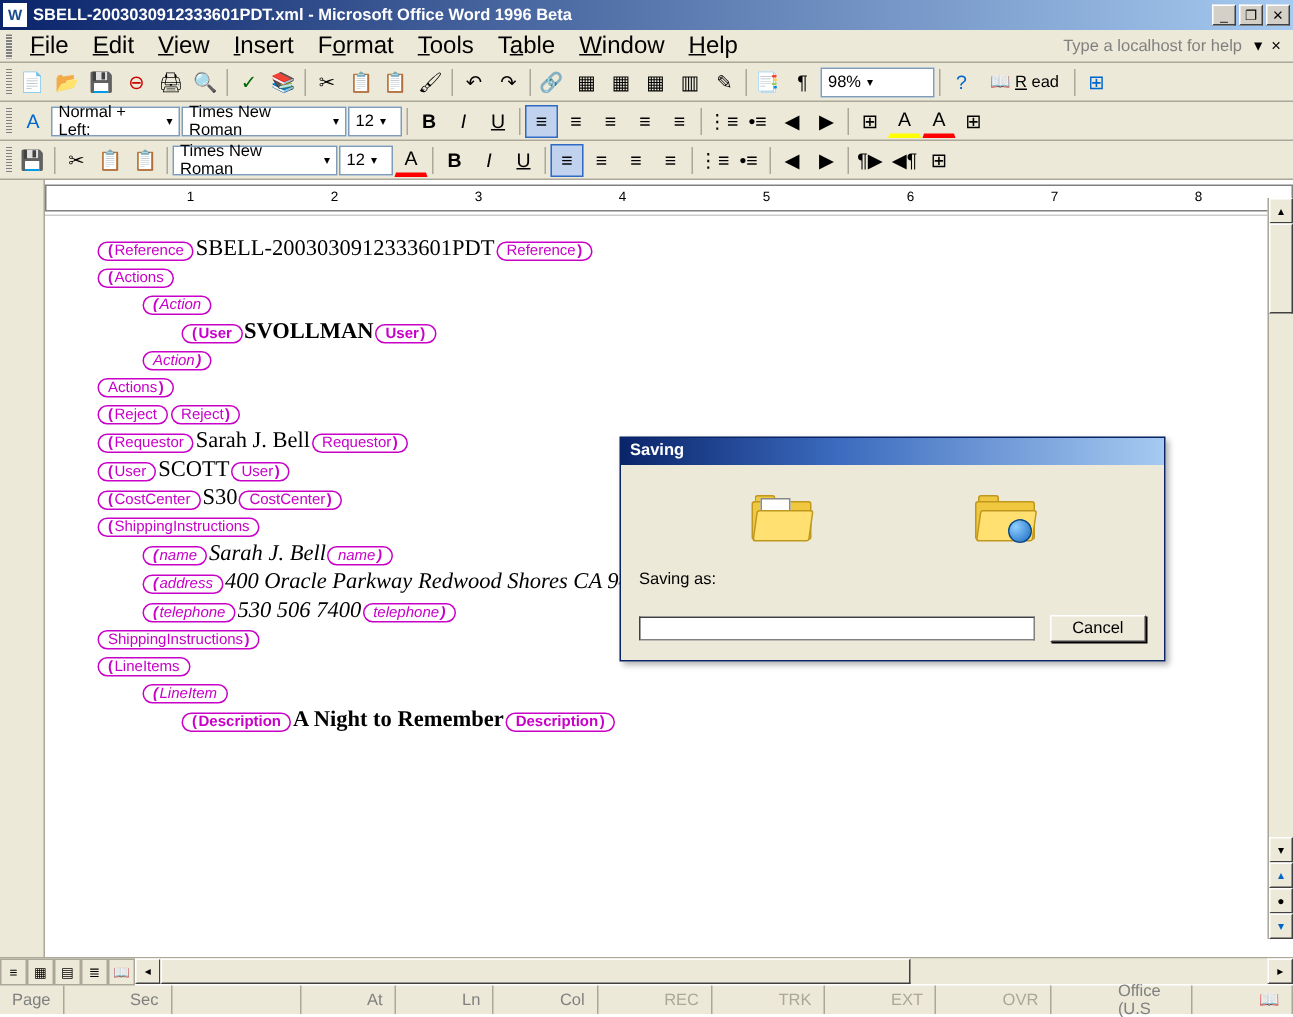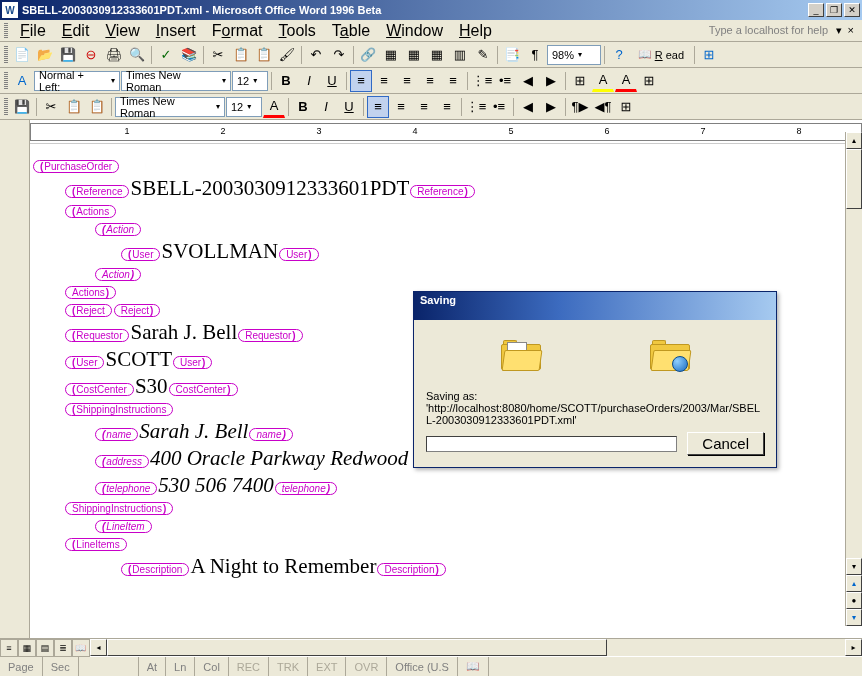--- a/index.html
+++ b/index.html
@@ -27,50 +27,50 @@
 .ruler { flex:1; height: 18px; margin-top:3px; background: #fff; border: 1px solid #808080; position:relative; overflow:hidden; }
 .ruler-ticks { position:absolute; inset:0; font-size:9px; color:#000; }
 .ruler-num { position:absolute; top:2px; transform:translateX(-50%); }
 .doc-area { display: flex; height: 494px; background: #808080; }
 .vruler { width: 30px; background: #ece9d8; border-right:1px solid #aca899; position:relative; }
 .doc { flex:1; background: #fff; padding: 12px 2px 2px 2px; position:relative; font-family: 'Times New Roman', serif; font-size: 14px; overflow:hidden; }
 .xmltag { display:inline-block; border: 1px solid #c800c8; border-radius: 8px; padding: 0 6px; font-size: 10px; color: #c800c8; background: #fff; font-family: Tahoma, sans-serif; margin: 1px; position:relative; }
 .xmltag.open::before { content:"("; color:#c800c8; margin-right:1px; font-weight:bold; }
 .xmltag.close::after { content:")"; color:#c800c8; margin-left:1px; font-weight:bold; }
 .line { margin: 2px 0; white-space: nowrap; }
-.ind1 { padding-left: 32px; } .ind2 { padding-left: 62px; font-style: italic; } .ind3 { padding-left: 88px; }
-.doctext { font-family: 'Times New Roman', serif; font-size: 21px; color: #000; }
+.ind1 { padding-left: 32px; } .ind2 { padding-left: 62px; font-style: italic; } .ind3 { padding-left: 88px; font-weight: bold; }
+.doctext { font-family: 'Times New Roman', serif; font-size: 15px; color: #000; }
 .highlight { background: #000; color: #fff; padding: 0 2px; }
 .scrollv { position:absolute; right:0; top:132px; bottom:52px; width:17px; background:#ece9d8; border-left:1px solid #aca899; }
 .scrollv .sbtn { height:17px; background:#ece9d8; border:1px solid #fff; border-right-color:#404040; border-bottom-color:#404040; display:flex; align-items:center; justify-content:center; font-size:8px; }
 .scrollv .thumb { position:absolute; top:17px; left:0; right:0; height:60px; background:#ece9d8; border:1px solid #fff; border-right-color:#404040; border-bottom-color:#404040; }
 .scrollv .navbtns { position:absolute; bottom:0; left:0; right:0; }
 .scrollh-area { height: 18px; background:#ece9d8; display:flex; border-top:1px solid #aca899; }
 .viewbtns { width: 90px; display:flex; }
 .viewbtn { width:18px; height:18px; border:1px solid #aca899; display:flex; align-items:center; justify-content:center; font-size:9px; background:#ece9d8; }
 .hscroll { flex:1; position:relative; background:#ece9d8; }
 .hscroll .sbtn { position:absolute; width:17px; height:17px; background:#ece9d8; border:1px solid #fff; border-right-color:#404040; border-bottom-color:#404040; display:flex; align-items:center; justify-content:center; font-size:8px; }
 .hscroll .thumb { position:absolute; left:17px; top:0; width:500px; height:17px; background:#ece9d8; border:1px solid #fff; border-right-color:#404040; border-bottom-color:#404040; }
-.statusbar { height: 20px; background:#ece9d8; border-top:1px solid #fff; display:flex; align-items:center; font-size:11px; }
+.statusbar { height: 20px; background:#ece9d8; border-top:1px solid #fff; display:flex; align-items:center; font-size:11px;gap:36px; }
 .statusbar .cell { padding: 0 8px; border-right:1px solid #aca899; color:#808080; height:100%; display:flex; align-items:center; }
 .statusbar .cell.disabled { color:#aca899; }
 .dialog { position:absolute; left: 413px; top: 291px; width: 364px; background:#ece9d8; border:1px solid #0a246a; box-shadow: 2px 2px 4px rgba(0,0,0,0.3); }
-.dialog .dtitle { background: linear-gradient(to right, #0a246a 0%, #3c6bbf 40%, #a6caf0 100%); height: 28px; color:#fff; font-weight:bold; font-size:11px; padding: 2px 6px; }
+.dialog .dtitle { background: linear-gradient(to right, #0a246a 0%, #3c6bbf 40%, #a6caf0 100%); height: 18px; color:#fff; font-weight:bold; font-size:11px; padding: 2px 6px; }
 .dialog .dbody { padding: 12px; }
 .dialog .folders { display:flex; justify-content:space-around; padding: 8px 20px 16px; }
 .folder-icon { width:40px; height:34px; position:relative; }
 .folder-back { position:absolute; left:0; top:4px; width:40px; height:26px; background:#f0c840; border:1px solid #c09820; border-radius:2px; }
 .folder-tab { position:absolute; left:2px; top:0; width:14px; height:6px; background:#f0c840; border:1px solid #c09820; border-bottom:none; border-radius:2px 2px 0 0; }
 .folder-front { position:absolute; left:2px; top:10px; width:38px; height:21px; background:#ffe070; border:1px solid #c09820; border-radius:2px; transform:skewX(-8deg); }
 .folder-doc { position:absolute; left:6px; top:2px; width:20px; height:16px; background:#fff; border:1px solid #888; }
 .folder-globe { position:absolute; left:22px; top:16px; width:16px; height:16px; background:radial-gradient(circle at 30% 30%, #8fcfff, #1a6bc0); border-radius:50%; border:1px solid #0a4a8a; }
-.dialog .msg { font-size:11px; color:#000; margin-bottom:6px; word-break: break-all; }
+.dialog .msg { font-size:11px; color:#000; margin-bottom:18px; word-break: break-all; }
 .dialog .progress-row { display:flex; align-items:center; gap:10px; }
 .dialog .progress { flex:1; height:16px; border:1px solid #808080; background:#fff; border-top-color:#404040; border-left-color:#404040; }
-.dialog .dbtn { padding: 2px 14px; border:1px solid #404040; background:#ece9d8; font-size:15px; border-top-color:#fff; border-left-color:#fff; box-shadow: 1px 1px 0 #000; }
+.dialog .dbtn { padding: 2px 14px; border:1px solid #404040; background:#ece9d8; font-size:11px; border-top-color:#fff; border-left-color:#fff; box-shadow: 1px 1px 0 #000; }
 </style>
 </head>
 <body>
 
 <div class="titlebar">
   <div class="icon">W</div>
   <div class="title">SBELL-2003030912333601PDT.xml - Microsoft Office Word 1996 Beta</div>
   <div class="winbtns">
     <div class="winbtn">_</div>
     <div class="winbtn">❐</div>
@@ -114,21 +114,21 @@
   <div class="sep"></div>
   <div class="tbtn">🔗</div>
   <div class="tbtn">▦</div>
   <div class="tbtn">▦</div>
   <div class="tbtn">▦</div>
   <div class="tbtn">▥</div>
   <div class="tbtn">✎</div>
   <div class="sep"></div>
   <div class="tbtn">📑</div>
   <div class="tbtn">¶</div>
-  <div class="combo" style="width:54px;">
+  <div class="combo" style="width:76px;">
       <span>98%</span>
       <span class="arrow">▾</span>
     </div>
   <div class="sep"></div>
   <div class="tbtn" style="color:#06c;">?</div>
   <div class="read-btn">📖 <u>R</u><span>ead</span></div>
   <div class="sep"></div>
   <div class="tbtn" style="color:#06c;">⊞</div>
 </div>
 
@@ -231,38 +231,37 @@
       <span class="ruler-num" style="left:576px;">6</span>
       <span class="ruler-num" style="left:672px;">7</span>
       <span class="ruler-num" style="left:768px;">8</span>
     </div>
   </div>
 </div>
 
 <div class="doc-area">
   <div class="vruler"></div>
   <div class="doc">
-    <div class="line"><span class="xmltag open">PurchaseOrder</span></div>
     <div class="line ind1"><span class="xmltag open">Reference</span><span class="doctext">SBELL-2003030912333601PDT</span><span class="xmltag close">Reference</span></div>
     <div class="line ind1"><span class="xmltag open">Actions</span></div>
     <div class="line ind2"><span class="xmltag open">Action</span></div>
     <div class="line ind3"><span class="xmltag open">User</span><span class="doctext">SVOLLMAN</span><span class="xmltag close">User</span></div>
     <div class="line ind2"><span class="xmltag close">Action</span></div>
     <div class="line ind1"><span class="xmltag close">Actions</span></div>
     <div class="line ind1"><span class="xmltag open">Reject</span><span class="xmltag close">Reject</span></div>
     <div class="line ind1"><span class="xmltag open">Requestor</span><span class="doctext">Sarah J. Bell</span><span class="xmltag close">Requestor</span></div>
     <div class="line ind1"><span class="xmltag open">User</span><span class="doctext">SCOTT</span><span class="xmltag close">User</span></div>
     <div class="line ind1"><span class="xmltag open">CostCenter</span><span class="doctext">S30</span><span class="xmltag close">CostCenter</span></div>
     <div class="line ind1"><span class="xmltag open">ShippingInstructions</span></div>
     <div class="line ind2"><span class="xmltag open">name</span><span class="doctext">Sarah J. Bell</span><span class="xmltag close">name</span></div>
     <div class="line ind2"><span class="xmltag open">address</span><span class="doctext">400 Oracle Parkway Redwood Shores CA 94065 USA</span><span class="xmltag close">address</span></div>
     <div class="line ind2"><span class="xmltag open">telephone</span><span class="doctext">530 506 7400</span><span class="xmltag close">telephone</span></div>
     <div class="line ind1"><span class="xmltag close">ShippingInstructions</span></div>
+    <div class="line ind1"><span class="xmltag open">LineItems</span></div>
     <div class="line ind2"><span class="xmltag open">LineItem</span></div>
-    <div class="line ind1"><span class="xmltag open">LineItems</span></div>
     <div class="line ind3"><span class="xmltag open">Description</span><span class="doctext">A Night to Remember</span><span class="xmltag close">Description</span></div>
   </div>
 </div>
 
 <div class="scrollv">
   <div class="sbtn">▴</div>
   <div class="thumb"></div>
   <div class="navbtns">
     <div class="sbtn">▾</div>
     <div class="sbtn" style="color:#06c;">▴</div>
@@ -313,20 +312,19 @@
       </div>
       <div class="folder-icon">
         <div class="folder-tab"></div>
           <div class="folder-back"></div>
           <div class="folder-front"></div>
           <div class="folder-globe"></div>
       </div>
     </div>
     <div class="msg">
       <span>Saving as:</span><br>
-      <span>'http://localhost:8080/home/SCOTT/purchaseOrders/2003/Mar/SBELL-2003030912333601PDT.xml'</span>
     </div>
     <div class="progress-row">
       <div class="progress"></div>
       <button class="dbtn">Cancel</button>
     </div>
   </div>
 </div>
 
 </body></html>

